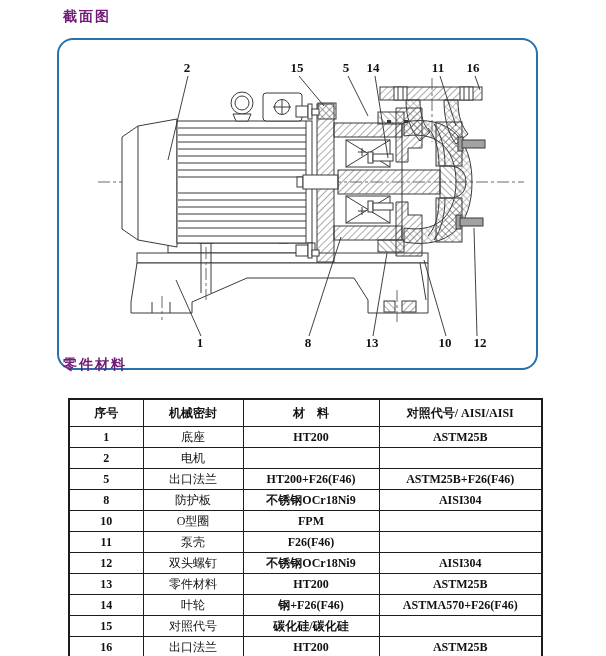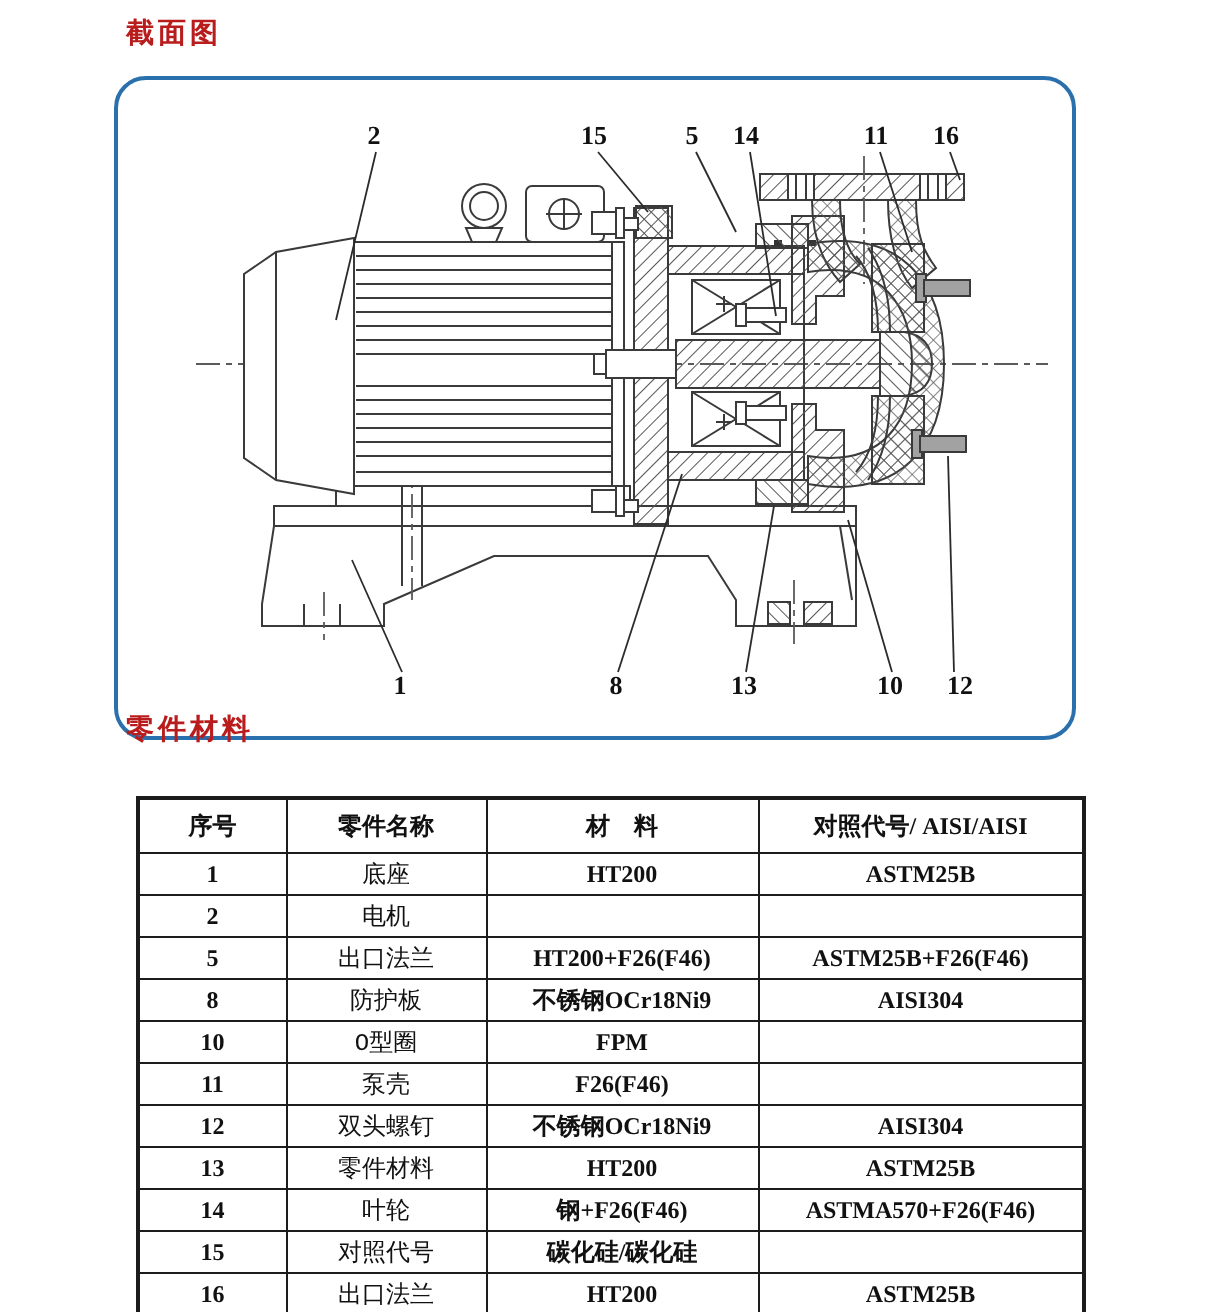--- a/index.html
+++ b/index.html
@@ -1,38 +1,38 @@
 <!DOCTYPE html>
 <html><head>
 <meta charset="utf-8">
 <style>
   html,body{margin:0;padding:0;background:#fff;}
   body{width:606px;height:656px;position:relative;font-family:"Liberation Sans",sans-serif;overflow:hidden;}
-  .h-title{position:absolute;font-weight:bold;font-size:14px;letter-spacing:2px;color:#b91c1c;}
+  .h-title{position:absolute;font-weight:bold;font-size:14px;letter-spacing:2px;color:#701a75;}
   #title-top{left:63px;top:8px;}
   #title-table{left:63px;top:356px;}
   .frame{position:absolute;left:57px;top:38px;width:477px;height:328px;border:2px solid #2a70ad;border-radius:16px;background:#fff;}
   svg.diagram{position:absolute;left:0;top:0;}
   .ln{fill:none;stroke:#3a3a3a;stroke-width:1;}
   .fw{fill:#fff;stroke:#3a3a3a;stroke-width:1;}
   .dk{fill:#333;stroke:none;}
   .cl{fill:none;stroke:#5a5a5a;stroke-width:0.9;stroke-dasharray:12 3 3 3;}
   .ld{fill:none;stroke:#2b2b2b;stroke-width:0.9;}
   .hp1{fill:url(#h1);stroke:#3a3a3a;stroke-width:1;}
   .hp2{fill:url(#h2);stroke:#3a3a3a;stroke-width:1;}
   .hp3{fill:url(#h3);stroke:#3a3a3a;stroke-width:1;}
   .stud{fill:#a2a2a2;stroke:#3a3a3a;stroke-width:1;}
   .callout{font:bold 13px "Liberation Serif",serif;fill:#111;text-anchor:middle;}
   table.parts{position:absolute;left:68px;top:398px;border-collapse:collapse;table-layout:fixed;
     font-family:"Liberation Serif",serif;font-size:12px;color:#111;text-align:center;}
   table.parts th,table.parts td{border:1px solid #1c1c1c;padding:0 20px;height:20px;white-space:nowrap;overflow:hidden;}
   table.parts th{height:26px;font-weight:bold;}
   table.parts{border:2px solid #1c1c1c;}
   .c-seq,.c-mat,.c-code{font-weight:bold;}
-  .c-name{font-weight:normal;font-family:Liberation Mono, monospace;}
+  .c-name{font-weight:normal;}
 </style>
 </head>
 <body>
 
 <div class="h-title" id="title-top">截面图</div>
 
 <div class="frame"></div>
 
 <svg class="diagram" width="606" height="656" viewBox="0 0 606 656">
   <defs>
@@ -205,21 +205,21 @@
 <table class="parts">
   <colgroup>
     <col style="width:74px">
       <col style="width:100px">
       <col style="width:136px">
       <col style="width:163px">
   </colgroup>
   <thead>
     <tr>
       <th>序号</th>
-      <th>零件名称</th>
+      <th>机械密封</th>
       <th>材　料</th>
       <th>对照代号/ AISI/AISI</th>
     </tr>
   </thead>
   <tbody>
     <tr>
       <td class="c-seq">1</td>
       <td class="c-name">底座</td>
       <td class="c-mat">HT200</td>
       <td class="c-code">ASTM25B</td>

